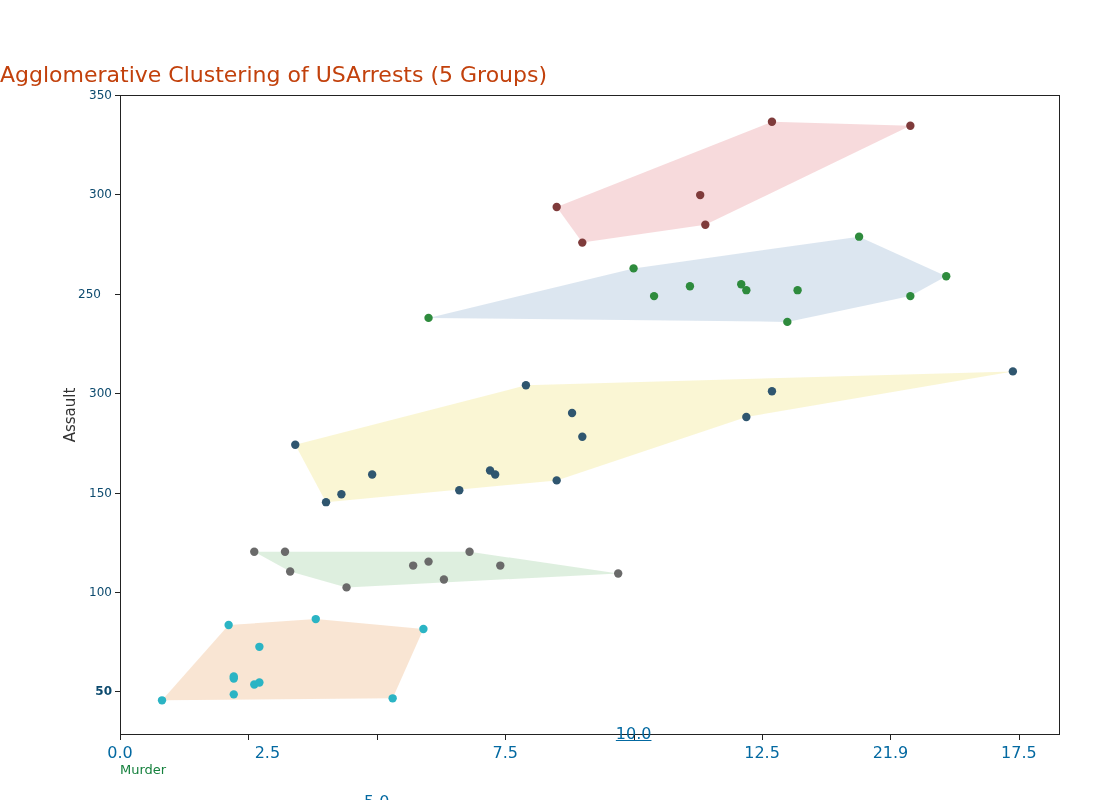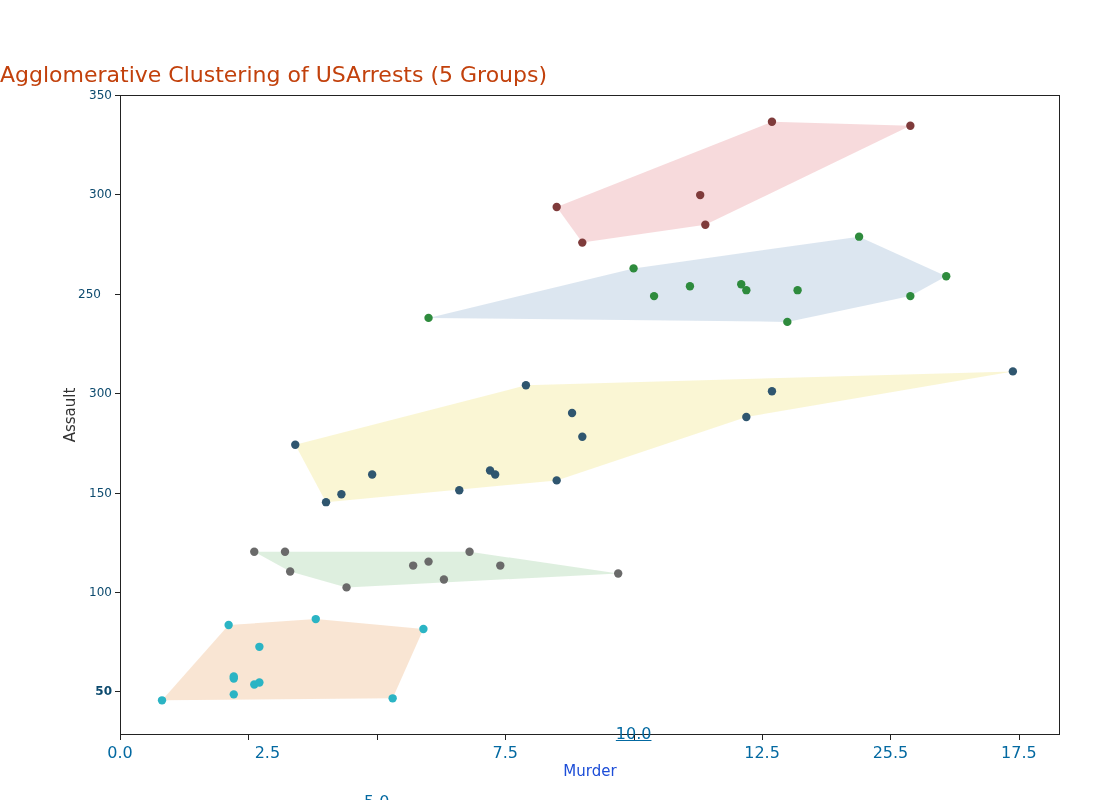--- a/index.html
+++ b/index.html
@@ -38,24 +38,23 @@
     position: absolute;
     left: 0;
     top: 0;
     width: 100%;
     height: 100%;
   }
   .xlabel {
     position: absolute;
     left: 120px;
     width: 940px;
-    text-align: center;
     top: 762px;
-    font-size: 15px;
-    color: #1d4ed8;
+    font-size: 13px;
+    color: #15803d;
   }
   .ylabel {
     position: absolute;
     left: 60px;
     top: 95px;
     height: 640px;
     width: 20px;
     display: flex;
     align-items: center;
     justify-content: center;
@@ -168,21 +167,21 @@
       <div class="tick-label-x" style="left: 248.415px; top: 743px; margin-left: 19px;">2.5</div>
       <div class="tick-mark" style="left: 248.415px; top: 735px; width: 1px; height: 5px;"></div>
       <div class="tick-label-x" style="left: 376.831px; top: 760px; margin-top: 32px;">5.0</div>
       <div class="tick-mark" style="left: 376.831px; top: 735px; width: 1px; height: 5px;"></div>
       <div class="tick-label-x" style="left: 505.246px; top: 743px;">7.5</div>
       <div class="tick-mark" style="left: 505.246px; top: 735px; width: 1px; height: 5px;"></div>
       <div class="tick-label-x" style="left: 633.661px; top: 724px; text-decoration: underline;">10.0</div>
       <div class="tick-mark" style="left: 633.661px; top: 735px; width: 1px; height: 5px;"></div>
       <div class="tick-label-x" style="left: 762.077px; top: 743px;">12.5</div>
       <div class="tick-mark" style="left: 762.077px; top: 735px; width: 1px; height: 5px;"></div>
-      <div class="tick-label-x" style="left: 890.492px; top: 743px;">25.5</div>
+      <div class="tick-label-x" style="left: 890.492px; top: 743px;">21.9</div>
       <div class="tick-mark" style="left: 890.492px; top: 735px; width: 1px; height: 5px;"></div>
       <div class="tick-label-x" style="left: 1018.91px; top: 743px; text-align: center;">17.5</div>
       <div class="tick-mark" style="left: 1018.91px; top: 735px; width: 1px; height: 5px;"></div>
     </div>
   <div id="ytick-container">
       <div class="tick-label-y" style="left: 72px; top: 691.273px; font-weight: bold;">50</div>
       <div class="tick-mark" style="left: 115px; top: 691.273px; width: 5px; height: 1px;"></div>
       <div class="tick-label-y" style="left: 72px; top: 591.894px;">100</div>
       <div class="tick-mark" style="left: 115px; top: 591.894px; width: 5px; height: 1px;"></div>
       <div class="tick-label-y" style="left: 72px; top: 492.516px;">150</div>

